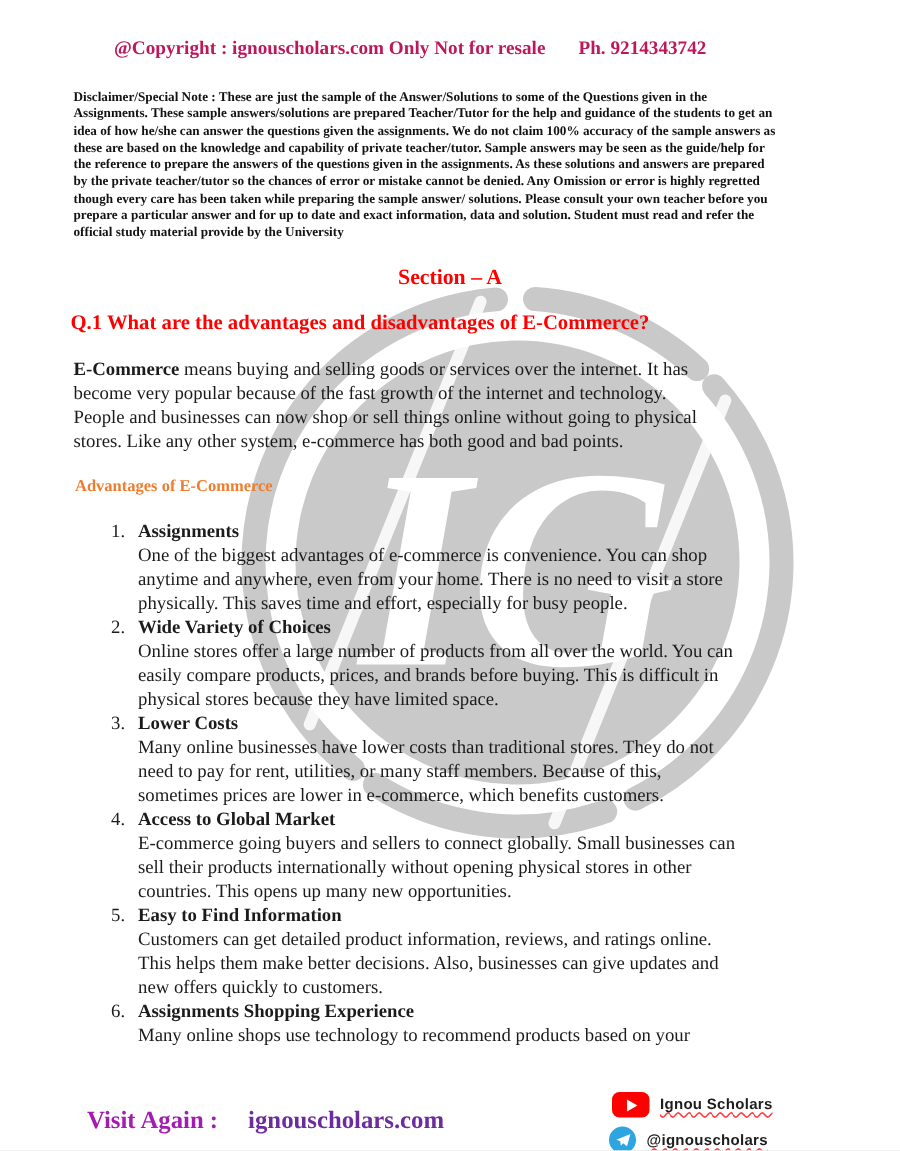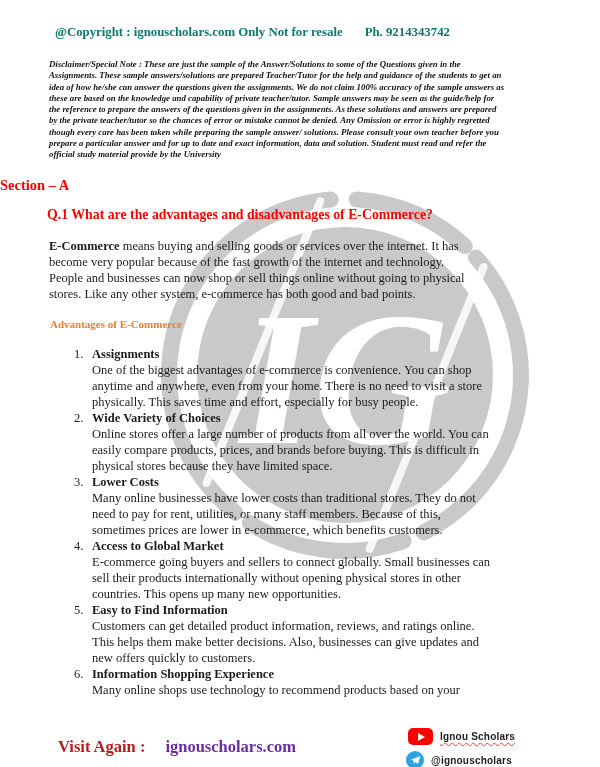--- a/index.html
+++ b/index.html
@@ -5,33 +5,33 @@
   html,body { margin:0; padding:0; background:#e8e8e8; }
   .page {
     position:relative; width:600px; height:767px; margin:0 auto;
     background:#ffffff; overflow:hidden;
     font-family:"Liberation Serif", serif; color:#1b1b1b;
   }
   .watermark { position:absolute; left:155px; top:185px; width:380px; height:380px; z-index:0; }
   .content { position:relative; z-index:1; }
 
   .copyright {
-    padding-top:24px; margin-left:55px; white-space:nowrap;
-    color:#0f766e; font-weight:bold; font-size:12.8px; line-height:16px;
+    padding-top:24px; margin-left:76px; white-space:nowrap;
+    color:#be185d; font-weight:bold; font-size:12.8px; line-height:16px;
   }
   .copyright .phone { margin-left:22px; }
 
   .disclaimer {
     margin:19px 0 0 49px; width:527px;
-    font-size:8.8px; line-height:11.3px; font-weight:bold; font-style:italic;
+    font-size:8.8px; line-height:11.3px; font-weight:bold; 
     color:#121212; white-space:pre-line;
   }
 
   .section-heading {
-    margin-top:16px; 
+    margin-top:16px; text-align:center;
     color:#fe0000; font-weight:bold; font-size:14.5px; line-height:17px;
   }
 
   .q1 {
     margin:13px 0 0 47px;
     color:#fe0000; font-weight:bold; font-size:13.8px; line-height:16px;
   }
 
   .intro { margin:15px 0 0 49px; width:527px; font-size:12.5px; line-height:16px; }
   .prelines { white-space:pre-line;margin-top:23px; }
@@ -47,21 +47,21 @@
     font-size:12.5px; line-height:16px;
   }
   .adv-item .num { position:absolute; left:25px; top:0; }
   .adv-item .title { font-weight:bold; }
   .adv-item .body { white-space:pre-line; }
 
   .visit {
     position:absolute; left:58px; top:737px; z-index:1;
     font-size:16.5px; font-weight:bold; line-height:20px; white-space:nowrap;
   }
-  .visit .label { color:#b91c1c;font-family:Liberation Serif, serif; }
+  .visit .label { color:#a21caf;font-family:Liberation Serif, serif; }
   .visit .site  { color:#6a2c9e; margin-left:20px; }
 
   .social {
     position:absolute; left:406px; top:728px; z-index:1;
     display:flex; flex-direction:column; gap:6px;
     font-family:"Liberation Sans", sans-serif;
   }
   .social-row { display:flex; align-items:center; gap:7px; cursor:pointer; }
   .yt-icon {
     width:25px; height:17px; margin-left:2px; background:#ff0000; border-radius:5px;
@@ -164,21 +164,21 @@
     <div class="adv-item">
       <span class="num">5.</span>
       <div class="title">Easy to Find Information</div>
       <div class="body">Customers can get detailed product information, reviews, and ratings online.
 This helps them make better decisions. Also, businesses can give updates and
 new offers quickly to customers.</div>
     </div>
 
     <div class="adv-item">
       <span class="num">6.</span>
-      <div class="title">Information Shopping Experience</div>
+      <div class="title">Assignments Shopping Experience</div>
       <div class="body">Many online shops use technology to recommend products based on your</div>
     </div>
   </div>
   </div>
 
   <div class="visit">
     <span class="label">Visit Again :</span><span class="site">ignouscholars.com</span>
   </div>
 
   <div class="social">

